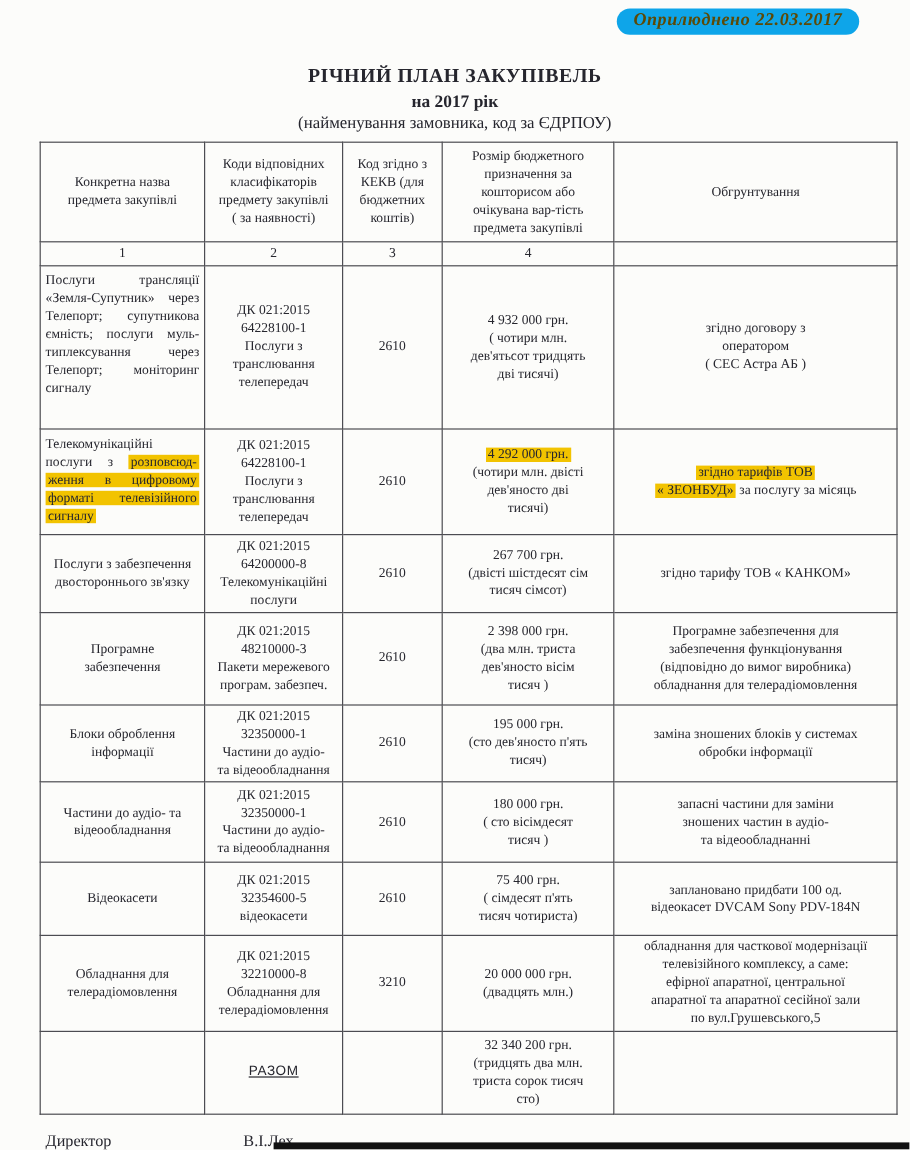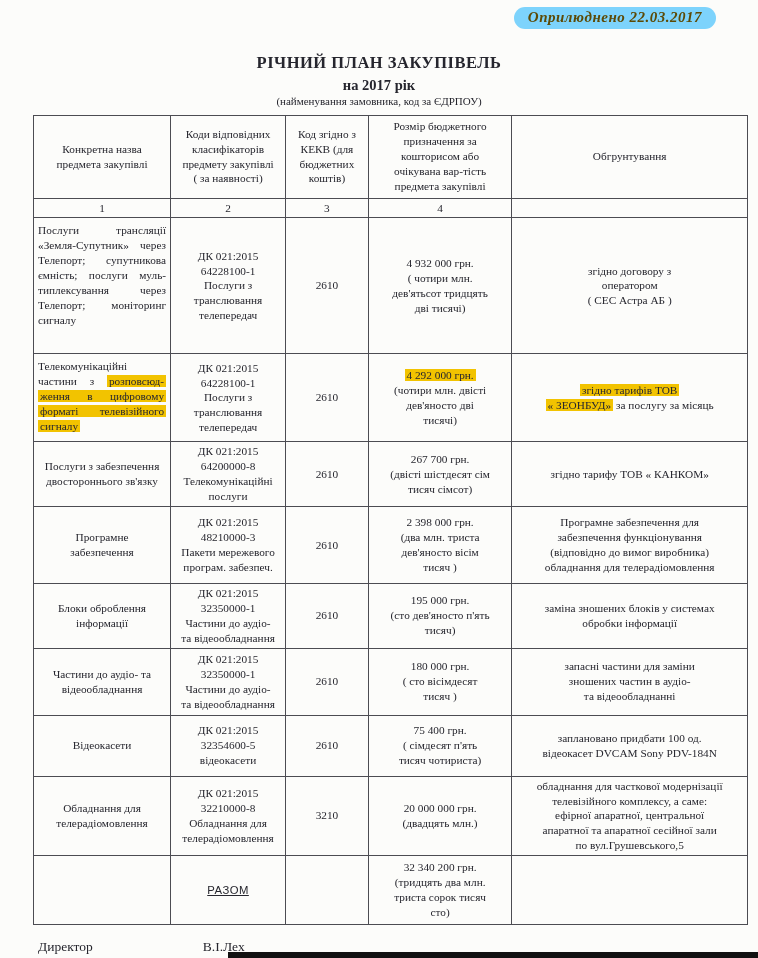--- a/index.html
+++ b/index.html
@@ -4,32 +4,32 @@
 <style>
   html,body{margin:0;padding:0;}
   body{
     width:758px;height:958px;position:relative;overflow:hidden;
     background:#fcfcfa;color:#26262e;
     font-family:"Liberation Serif","DejaVu Serif",serif;
     -webkit-font-smoothing:antialiased;
   }
   .stamp-row{display:flex;justify-content:flex-end;padding:7px 42px 0 0;}
   .stamp{
-    display:inline-block;background:#7dd3fc;border-radius:14px;
+    display:inline-block;background:#0ea5e9;border-radius:14px;
     padding:2px 14px 3px 14px;font-weight:bold;font-style:italic;
     font-size:15px;color:#5c4a06;letter-spacing:.5px;
   }
   .titles{text-align:center;margin-top:24px;line-height:1.25;}
   .title-main{font-weight:bold;font-size:16.5px;letter-spacing:.5px;}
   .title-year{font-weight:bold;font-size:14.5px;margin-top:2px;}
   .title-org{
     font-weight:bold;font-style:italic;font-size:15.5px;margin-top:3px;
     text-decoration:underline;
   }
-  .title-sub{font-size:11px;margin-top:1px;}
+  .title-sub{font-size:14px;margin-top:1px;}
   table.plan{
     border-collapse:collapse;table-layout:fixed;
     width:715px;margin:6px 0 0 33px;
   }
   table.plan td,table.plan th{
     border:1px solid #4c4c52;vertical-align:middle;
     font-size:11.3px;line-height:1.32;padding:2px 4px;
     white-space:pre-line;font-weight:normal;text-align:center;
   }
   th.hdr{padding:8px 4px;}
@@ -109,21 +109,21 @@
       <td>4 932 000 грн.
 ( чотири млн.
 дев'ятьсот тридцять
 дві тисячі)</td>
       <td>згідно договору з
 оператором
 ( СЕС Астра АБ )</td>
     </tr>
 
     <tr>
-      <td class="name just" style="height:80px"><span>Телекомунікаційні частини з </span><span class="hl">розповсюд-ження в цифровому форматі телевізійного сигналу</span></td>
+      <td class="name just" style="height:80px"><span>Телекомунікаційні послуги з </span><span class="hl">розповсюд-ження в цифровому форматі телевізійного сигналу</span></td>
       <td>ДК 021:2015
 64228100-1
 Послуги з
 транслювання
 телепередач</td>
       <td>2610</td>
       <td><span class="hl">4 292 000 грн.</span><br><span>(чотири млн. двісті
 дев'яносто дві
 тисячі)</span></td>
       <td><span class="hl">згідно тарифів ТОВ

